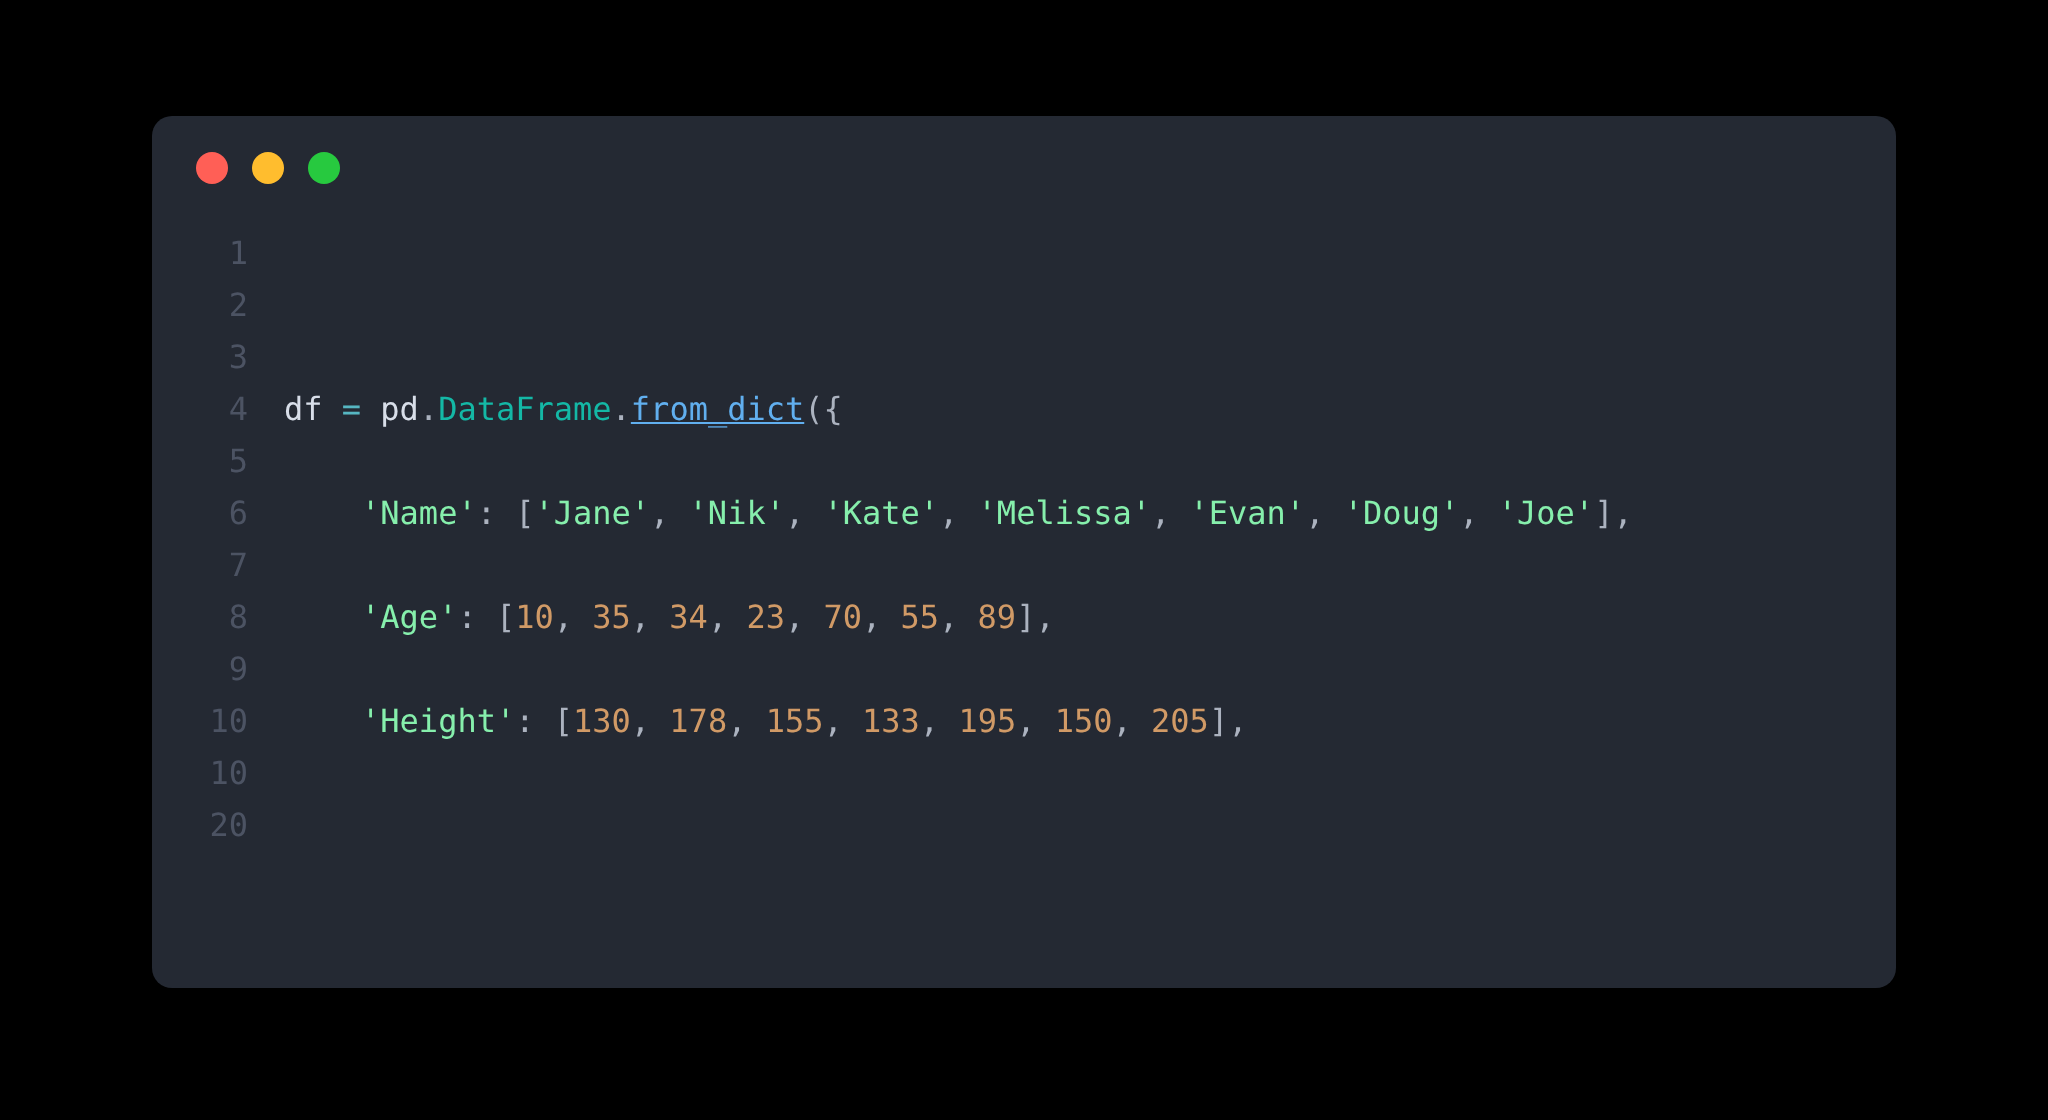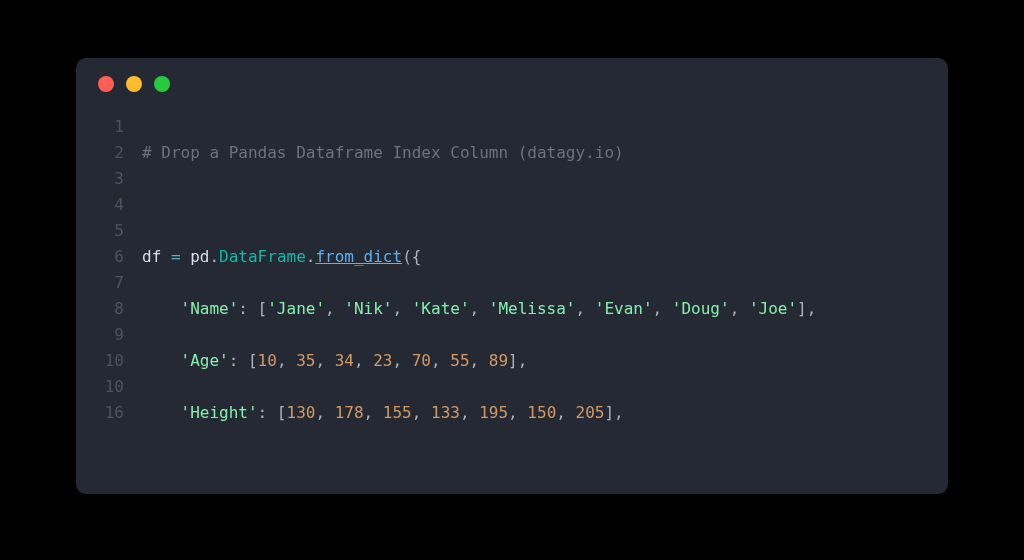--- a/index.html
+++ b/index.html
@@ -82,24 +82,23 @@
       <div class="ln">2</div>
       <div class="ln">3</div>
       <div class="ln">4</div>
       <div class="ln">5</div>
       <div class="ln">6</div>
       <div class="ln">7</div>
       <div class="ln">8</div>
       <div class="ln">9</div>
       <div class="ln">10</div>
       <div class="ln">10</div>
-      <div class="ln">16</div>
+      <div class="ln">20</div>
     </div>
     <div class="code">
-<div class="ln"><span class="tok-comment"># Drop a Pandas Dataframe Index Column (datagy.io)</span></div>
 <div class="ln"></div>
 <div class="ln"><span class="tok-ident">df</span><span class="tok-op"> = </span><span class="tok-ident">pd</span><span class="tok-punc">.</span><span class="tok-attr">DataFrame</span><span class="tok-punc">.</span><span class="tok-func">from_dict</span><span class="tok-punc">({</span></div>
 <div class="ln">    <span class="tok-string">'Name'</span><span class="tok-punc">: [</span><span class="tok-string">'Jane'</span><span class="tok-punc">, </span><span class="tok-string">'Nik'</span><span class="tok-punc">, </span><span class="tok-string">'Kate'</span><span class="tok-punc">, </span><span class="tok-string">'Melissa'</span><span class="tok-punc">, </span><span class="tok-string">'Evan'</span><span class="tok-punc">, </span><span class="tok-string">'Doug'</span><span class="tok-punc">, </span><span class="tok-string">'Joe'</span><span class="tok-punc">],</span></div>
 <div class="ln">    <span class="tok-string">'Age'</span><span class="tok-punc">: [</span><span class="tok-number">10</span><span class="tok-punc">, </span><span class="tok-number">35</span><span class="tok-punc">, </span><span class="tok-number">34</span><span class="tok-punc">, </span><span class="tok-number">23</span><span class="tok-punc">, </span><span class="tok-number">70</span><span class="tok-punc">, </span><span class="tok-number">55</span><span class="tok-punc">, </span><span class="tok-number">89</span><span class="tok-punc">],</span></div>
 <div class="ln">    <span class="tok-string">'Height'</span><span class="tok-punc">: [</span><span class="tok-number">130</span><span class="tok-punc">, </span><span class="tok-number">178</span><span class="tok-punc">, </span><span class="tok-number">155</span><span class="tok-punc">, </span><span class="tok-number">133</span><span class="tok-punc">, </span><span class="tok-number">195</span><span class="tok-punc">, </span><span class="tok-number">150</span><span class="tok-punc">, </span><span class="tok-number">205</span><span class="tok-punc">],</span></div>
 
 
 
 
 

